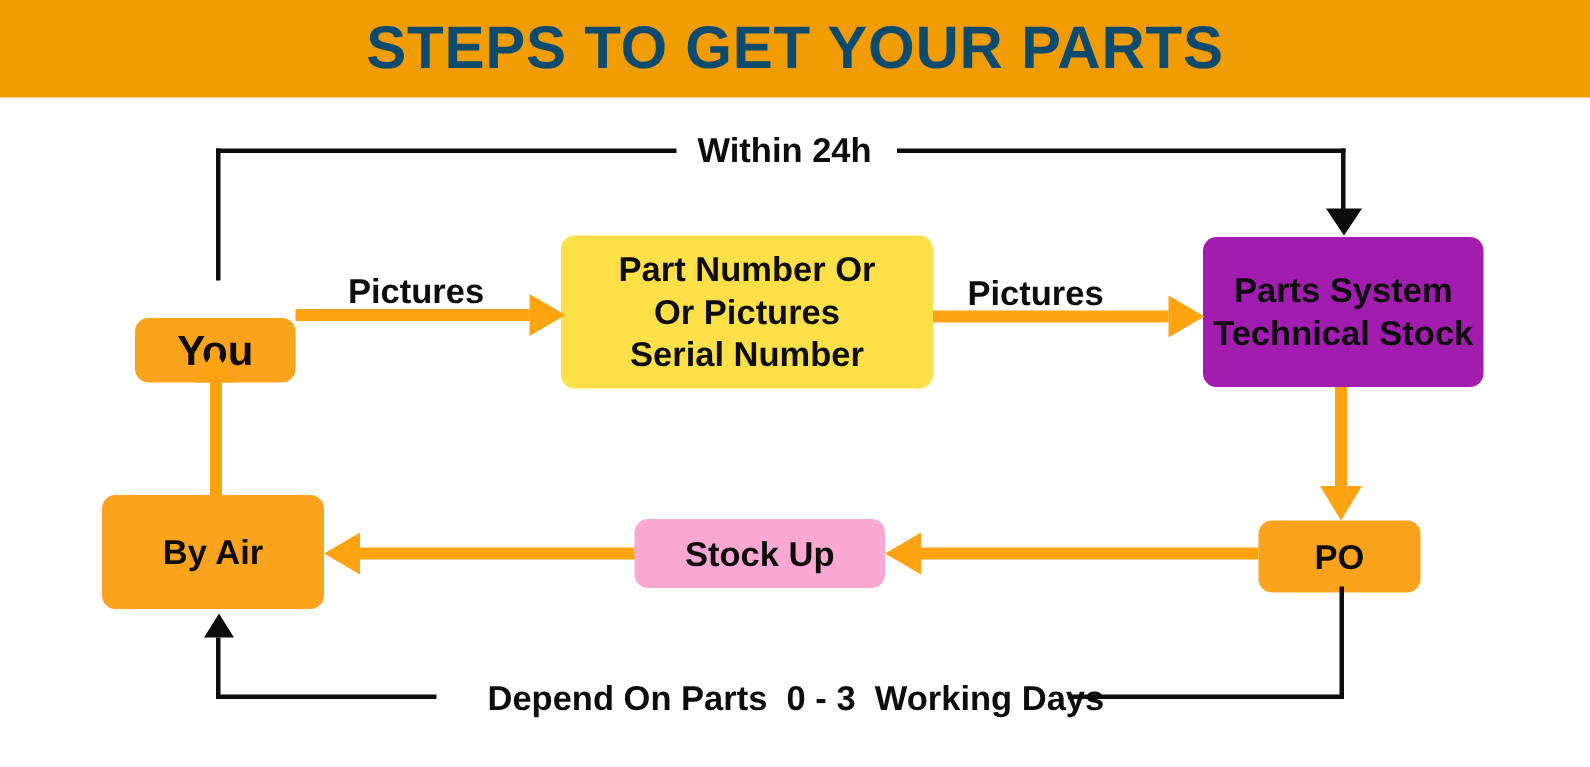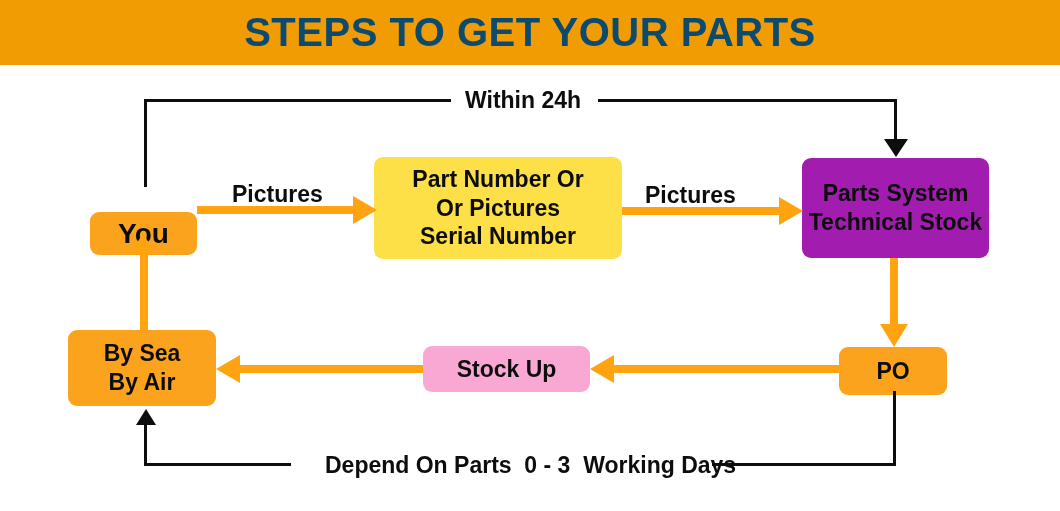--- a/index.html
+++ b/index.html
@@ -68,21 +68,20 @@
 
   <div class="box" style="left: 839px; top: 347px; width: 108px; height: 48px; background: rgb(251, 163, 28);">
     <span>PO</span>
   </div>
 
   <div class="box" style="left: 423px; top: 346px; width: 167px; height: 46px; background: #f9a8d4;">
     <span>Stock Up</span>
   </div>
 
   <div class="box" style="left: 68px; top: 330px; width: 148px; height: 76px; background: rgb(251, 163, 28);">
-    <span>By Sea</span>
     <span>By Air</span>
   </div>
 
   <div class="hlineo arrow-fill" style="left: 614px; top: 365px; width: 225px; background: rgb(255, 163, 16);"></div>
   <div class="ah ah-left" style="left: 590px; top: 355px; border-top: 14px solid transparent; border-bottom: 14px solid transparent; border-right: 24px solid rgb(255, 163, 16);"></div>
 
   <div class="hlineo arrow-fill" style="left: 240px; top: 365px; width: 183px; background: rgb(255, 163, 16);"></div>
   <div class="ah ah-left" style="left: 216px; top: 355px; border-top: 14px solid transparent; border-bottom: 14px solid transparent; border-right: 24px solid rgb(255, 163, 16);"></div>
 
   <div class="vlineo arrow-fill" style="left: 140px; top: 254px; height: 76px; background: rgb(255, 163, 16);"></div>

